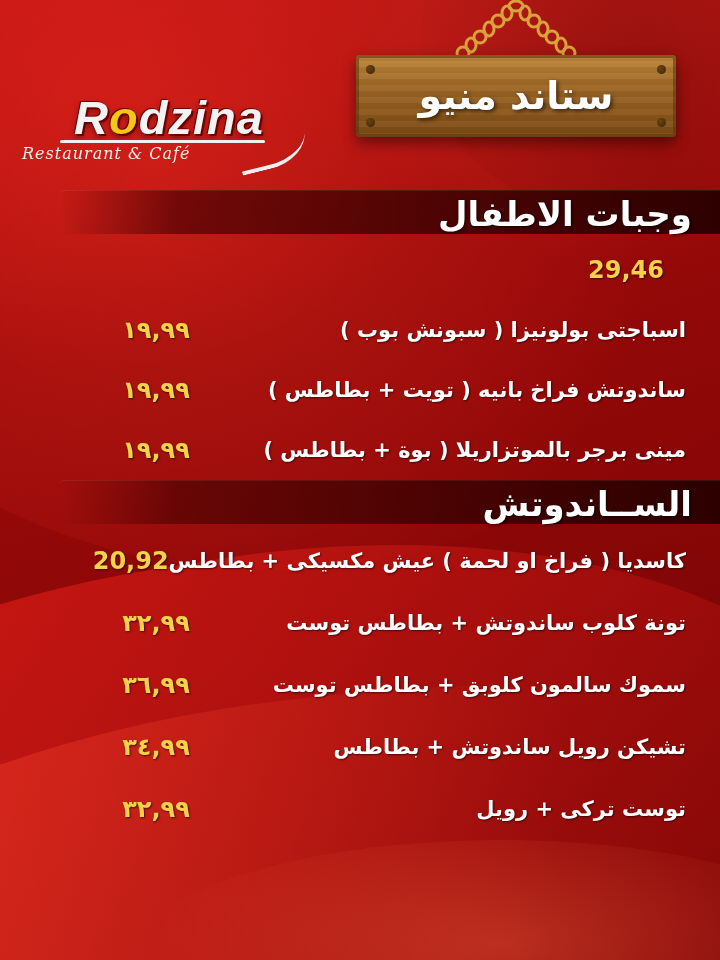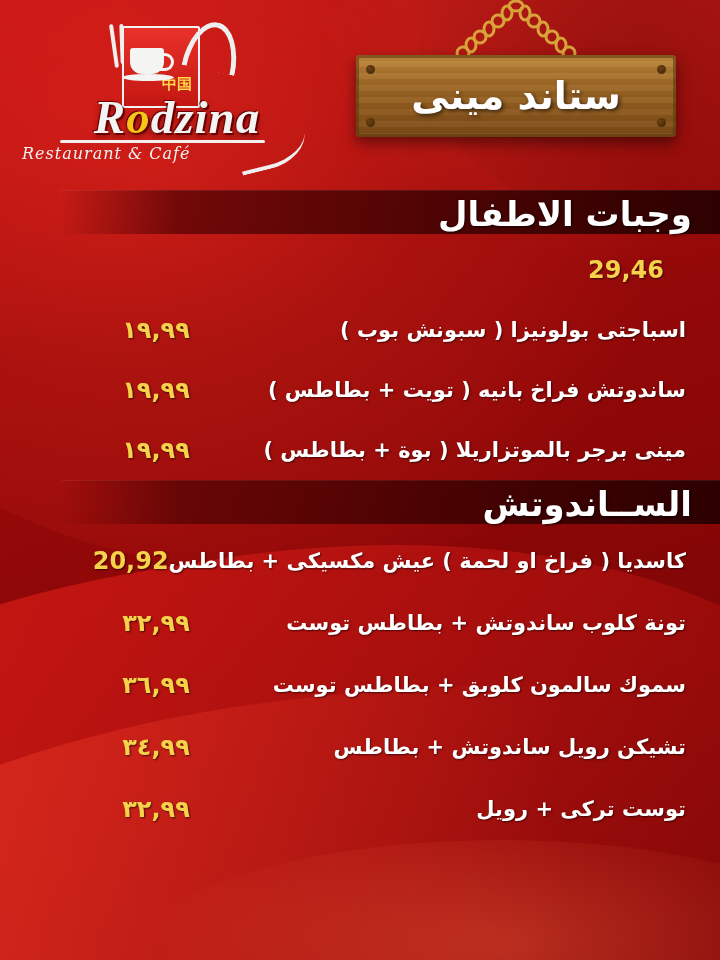--- a/index.html
+++ b/index.html
@@ -154,25 +154,25 @@
     top: 4px;
     width: 44px;
     height: 44px;
     border: 5px solid #efefef;
     border-bottom: none;
     border-radius: 50% 50% 0 0 / 100% 100% 0 0;
     transform: rotate(12deg);
   }
   .logo-word {
     position: absolute;
-    left: 16px;
+    left: 8px;
     top: 74px;
     width: 278px;
     text-align: center;
-    font-family: Liberation Serif, serif;
+    font-family: Liberation Sans, sans-serif;
     font-weight: bold;
     font-style: italic;
     font-size: 47px;
     letter-spacing: 1px;
     color: #f3f3f3;
     text-shadow:
       2px 2px 0 #6b0000,
       -1px -1px 0 #6b0000,
       0 3px 6px rgba(0,0,0,0.45);
     direction: ltr;
@@ -330,30 +330,20 @@
 
 <div class="page">
 
   <div class="corner-dark"></div>
   <div class="swoosh swoosh-1"></div>
   <div class="swoosh swoosh-2"></div>
   <div class="swoosh swoosh-3"></div>
   <div class="swoosh swoosh-4"></div>
 
   <div class="logo">
-    <div class="logo-emblem">
-      <div class="emblem-fork"></div>
-      <div class="emblem-knife"></div>
-      <div class="emblem-card">
-        <span class="cn">中国</span>
-      </div>
-      <div class="emblem-cup"></div>
-      <div class="emblem-saucer"></div>
-      <div class="emblem-horns"></div>
-    </div>
     <div class="logo-word"><span>R</span><span class="dot-o">o</span><span>dzina</span></div>
     <div class="logo-underline"></div>
     <div class="logo-swish"></div>
     <div class="logo-sub">Restaurant &amp; Café</div>
   </div>
 
   <div class="sign">
     <svg class="chain" width="220" height="62" viewBox="0 0 220 62">
       <g fill="none" stroke="#d8a43a" stroke-width="3">
         <ellipse cx="110" cy="6" rx="7" ry="5"></ellipse>
@@ -369,21 +359,21 @@
         <ellipse cx="155" cy="45" rx="5" ry="7"></ellipse>
         <ellipse cx="57" cy="53" rx="6" ry="6"></ellipse>
         <ellipse cx="163" cy="53" rx="6" ry="6"></ellipse>
       </g>
     </svg>
     <div class="board">
       <div class="bolt tl"></div>
       <div class="bolt tr"></div>
       <div class="bolt bl"></div>
       <div class="bolt br"></div>
-      <div class="board-title">ستاند مينى</div>
+      <div class="board-title">ستاند منيو</div>
     </div>
   </div>
 
   <div class="menu">
 
     <div class="section section-kids">
       <div class="section-header">
         <div class="section-bar"></div>
         <div class="section-title">وجبات الاطفال</div>
       </div>

